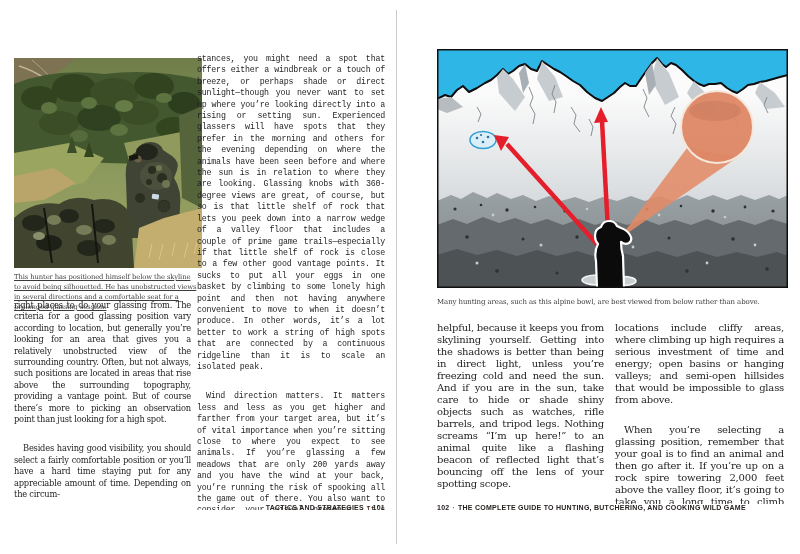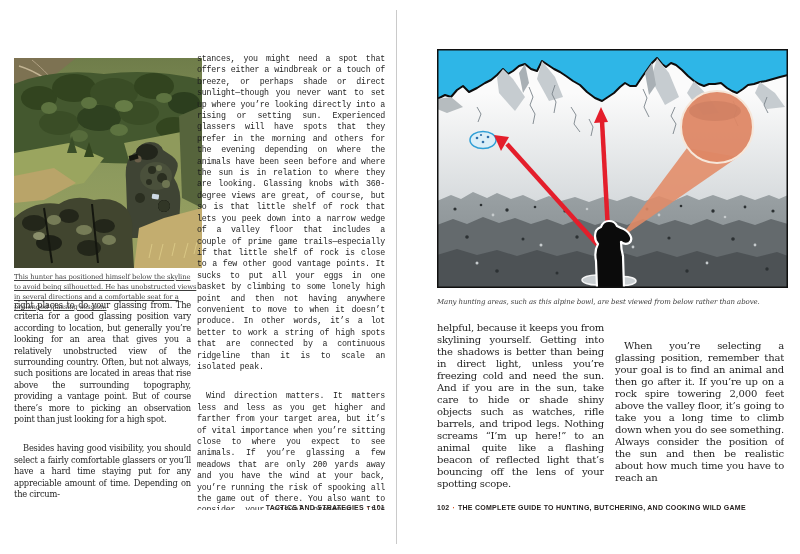--- a/index.html
+++ b/index.html
@@ -16,21 +16,21 @@
   .footer{font-family:"Liberation Sans", sans-serif;font-weight:bold;font-size:7px;
           letter-spacing:0.25px;color:#272220;white-space:nowrap;}
   .footer .sep{color:#d94f1e;padding:0 3px;}
   #gutter{left:396px;top:10px;width:1px;height:534px;background:#cacaca;}
   #photo{left:14px;top:58px;width:188px;height:210px;}
   #photo-caption{left:14px;top:272px;width:183px;text-decoration:underline;}
   #lp-col1{left:14px;top:300px;width:177px;height:198px;overflow:hidden;}
   #lp-col2{left:197px;top:53px;width:188px;height:457px;overflow:hidden;font-family:Liberation Mono, monospace;}
   #lp-footer{left:197px;top:504px;width:188px;text-align:right;}
   #illus{left:437px;top:49px;width:351px;height:239px;}
-  #illus-caption{left:437px;top:297px;width:351px;font-style:italic;}
+  #illus-caption{left:437px;top:297px;width:351px;}
   #rp-col1{left:437px;top:322px;width:167px;height:182px;overflow:hidden;}
   #rp-col2{left:615px;top:322px;width:169px;height:182px;overflow:hidden;}
   #rp-footer{left:437px;top:504px;width:351px;text-align:left;}
   svg{display:block;}
 </style>
 </head>
 <body>
 
 <div class="abs" id="photo">
   <svg width="188" height="210" viewBox="0 0 188 210">
@@ -109,21 +109,21 @@
 
     <polygon points="120,210 125,170 150,160 188,150 188,210" fill="#c3ad6f"></polygon>
     <path d="M135,200 l3,-14 M145,202 l4,-16 M158,198 l3,-13 M170,200 l4,-15 M180,196 l3,-12" stroke="#d9c785" stroke-width="1" fill="none"></path>
   </svg>
 </div>
 
 <div class="abs caption" id="photo-caption">This hunter has positioned himself below the skyline to avoid being silhouetted. He has unobstructed views in several directions and a comfortable seat for a prolonged glassing session.</div>
 
 <div class="abs body-text" id="lp-col1">
   <p>right places to do your glassing from. The criteria for a good glassing position vary according to location, but generally you’re looking for an area that gives you a relatively unobstructed view of the surrounding country. Often, but not always, such positions are located in areas that rise above the surrounding topography, providing a vantage point. But of course there’s more to picking an observation point than just looking for a high spot.</p>
-  <p class="indent">Besides having good visibility, you should select a fairly comfortable glassers or you’ll have a hard time staying put for any appreciable amount of time. Depending on the circum-</p>
+  <p class="indent">Besides having good visibility, you should select a fairly comfortable position or you’ll have a hard time staying put for any appreciable amount of time. Depending on the circum-</p>
 </div>
 
 <div class="abs body-text" id="lp-col2">
   <p>stances, you might need a spot that offers either a windbreak or a touch of breeze, or perhaps shade or direct sunlight—though you never want to set up where you’re looking directly into a rising or setting sun. Experienced glassers will have spots that they prefer in the morning and others for the evening depending on where the animals have been seen before and where the sun is in relation to where they are looking. Glassing knobs with 360-degree views are great, of course, but so is that little shelf of rock that lets you peek down into a narrow wedge of a valley floor that includes a couple of prime game trails—especially if that little shelf of rock is close to a few other good vantage points. It sucks to put all your eggs in one basket by climbing to some lonely high point and then not having anywhere convenient to move to when it doesn’t produce. In other words, it’s a lot better to work a string of high spots that are connected by a continuous ridgeline than it is to scale an isolated peak.</p>
   <p class="indent">Wind direction matters. It matters less and less as you get higher and farther from your target area, but it’s of vital importance when you’re sitting close to where you expect to see animals. If you’re glassing a few meadows that are only 200 yards away and you have the wind at your back, you’re running the risk of spooking all the game out of there. You also want to consider your visual presence. It’s best to select areas where you can maintain a low profile. Having a backdrop of brush or rock is</p>
 </div>
 
 <div class="abs footer" id="lp-footer">
   <span>TACTICS AND STRATEGIES</span><span class="sep">·</span><span>101</span>
 </div>
@@ -240,18 +240,19 @@
 </div>
 
 <div class="abs caption-wide" id="illus-caption">Many hunting areas, such as this alpine bowl, are best viewed from below rather than above.</div>
 
 <div class="abs body-text rp" id="rp-col1">
   <p>helpful, because it keeps you from skylining yourself. Getting into the shadows is better than being in direct light, unless you’re freezing cold and need the sun. And if you are in the sun, take care to hide or shade shiny objects such as watches, rifle barrels, and tripod legs. Nothing screams “I’m up here!” to an animal quite like a flashing beacon of reflected light that’s bouncing off the lens of your spotting scope.</p>
   <p class="indent">Not all good glassing spots are up high, either. There are certain types of country more suited to glassing from the bottom up. Such</p>
 </div>
 
 <div class="abs body-text rp" id="rp-col2">
+  <p>locations include cliffy areas, where climbing up high requires a serious investment of time and energy; open basins or hanging valleys; and semi-open hillsides that would be impossible to glass from above.</p>
   <p class="indent">When you’re selecting a glassing position, remember that your goal is to find an animal and then go after it. If you’re up on a rock spire towering 2,000 feet above the valley floor, it’s going to take you a long time to climb down when you do see something. Always consider the position of the sun and then be realistic about how much time you have to reach an</p>
 </div>
 
 <div class="abs footer" id="rp-footer">
   <span>102</span><span class="sep">·</span><span>THE COMPLETE GUIDE TO HUNTING, BUTCHERING, AND COOKING WILD GAME</span>
 </div>
 
 </body></html>

